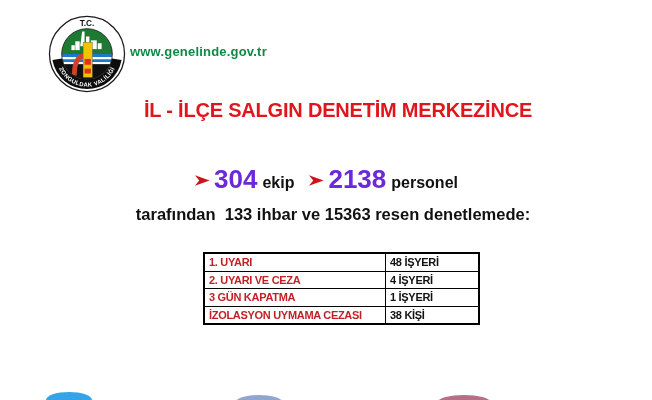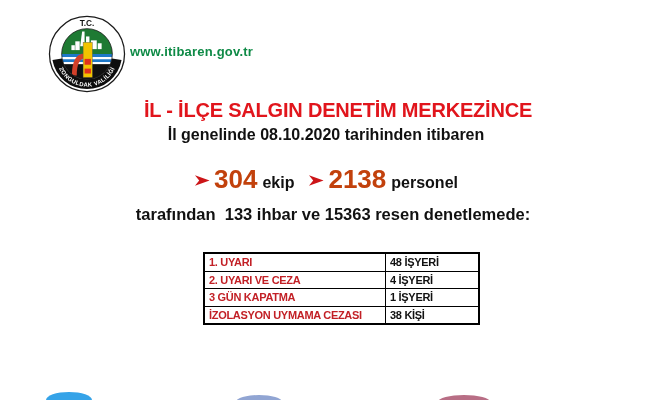--- a/index.html
+++ b/index.html
@@ -22,21 +22,21 @@
     position:absolute;left:0;top:126px;width:100%;text-align:center;
     font-size:16px;font-weight:bold;color:#111;
   }
   
   .stats-row{
     position:absolute;left:0;top:166px;width:100%;
     display:flex;justify-content:center;align-items:baseline;gap:14px;
   }
   .stat{display:inline-flex;align-items:baseline;}
   .stat .arrow-icon{align-self:center;margin-right:3px;position:relative;top:1px;}
-  .stat .num{font-size:26px;font-weight:bold;color:#c2410c;line-height:1;}
+  .stat .num{font-size:26px;font-weight:bold;color:#6d28d9;line-height:1;}
   .stat .lbl{font-size:16px;font-weight:bold;color:#111;margin-left:5px;}
   .summary-line{
     position:absolute;left:0;top:205px;width:100%;text-align:center;
     font-size:16.5px;font-weight:bold;color:#111;white-space:pre;padding-left:7px;
   }
   
   .stats-table{
     position:absolute;left:203px;top:252px;
     border-collapse:collapse;table-layout:fixed;
     border:2px solid #000;
@@ -97,24 +97,23 @@
     <path d="M 4.55 46.25 A 36 36 0 0 0 75.45 46.25 L 65.6 44.5 A 26 26 0 0 1 14.4 44.5 Z" fill="#0d0d0d"></path>
 
     <path id="bandPath" d="M 9.4 47.5 A 31 31 0 0 0 70.6 47.5" fill="none"></path>
     <text font-size="6" font-weight="bold" fill="#ffffff" letter-spacing="0.4" font-family="Liberation Sans, sans-serif">
       <textPath href="#bandPath" startOffset="50%" text-anchor="middle">ZONGULDAK VALİLİĞİ</textPath>
     </text>
 
     <text x="40" y="11" text-anchor="middle" font-size="8.5" font-weight="bold" fill="#111" font-family="Liberation Sans, sans-serif">T.C.</text>
   </svg>
 
-  <div class="website">www.itibaren.gov.tr</div>
+  <div class="website">www.genelinde.gov.tr</div>
 
   <div class="title">İL - İLÇE SALGIN DENETİM MERKEZİNCE</div>
-  <div class="subtitle">İl genelinde 08.10.2020 tarihinden itibaren</div>
 
   <div class="stats-row">
     <span class="stat">
       <svg class="arrow-icon" width="17" height="17" viewBox="0 0 18 18">
         <polygon points="1,3.5 16.5,9 1,14.5 5.5,9" fill="#cc1518"></polygon>
       </svg>
       <span class="num">304</span>
       <span class="lbl">ekip</span>
     </span>
     <span class="stat">

